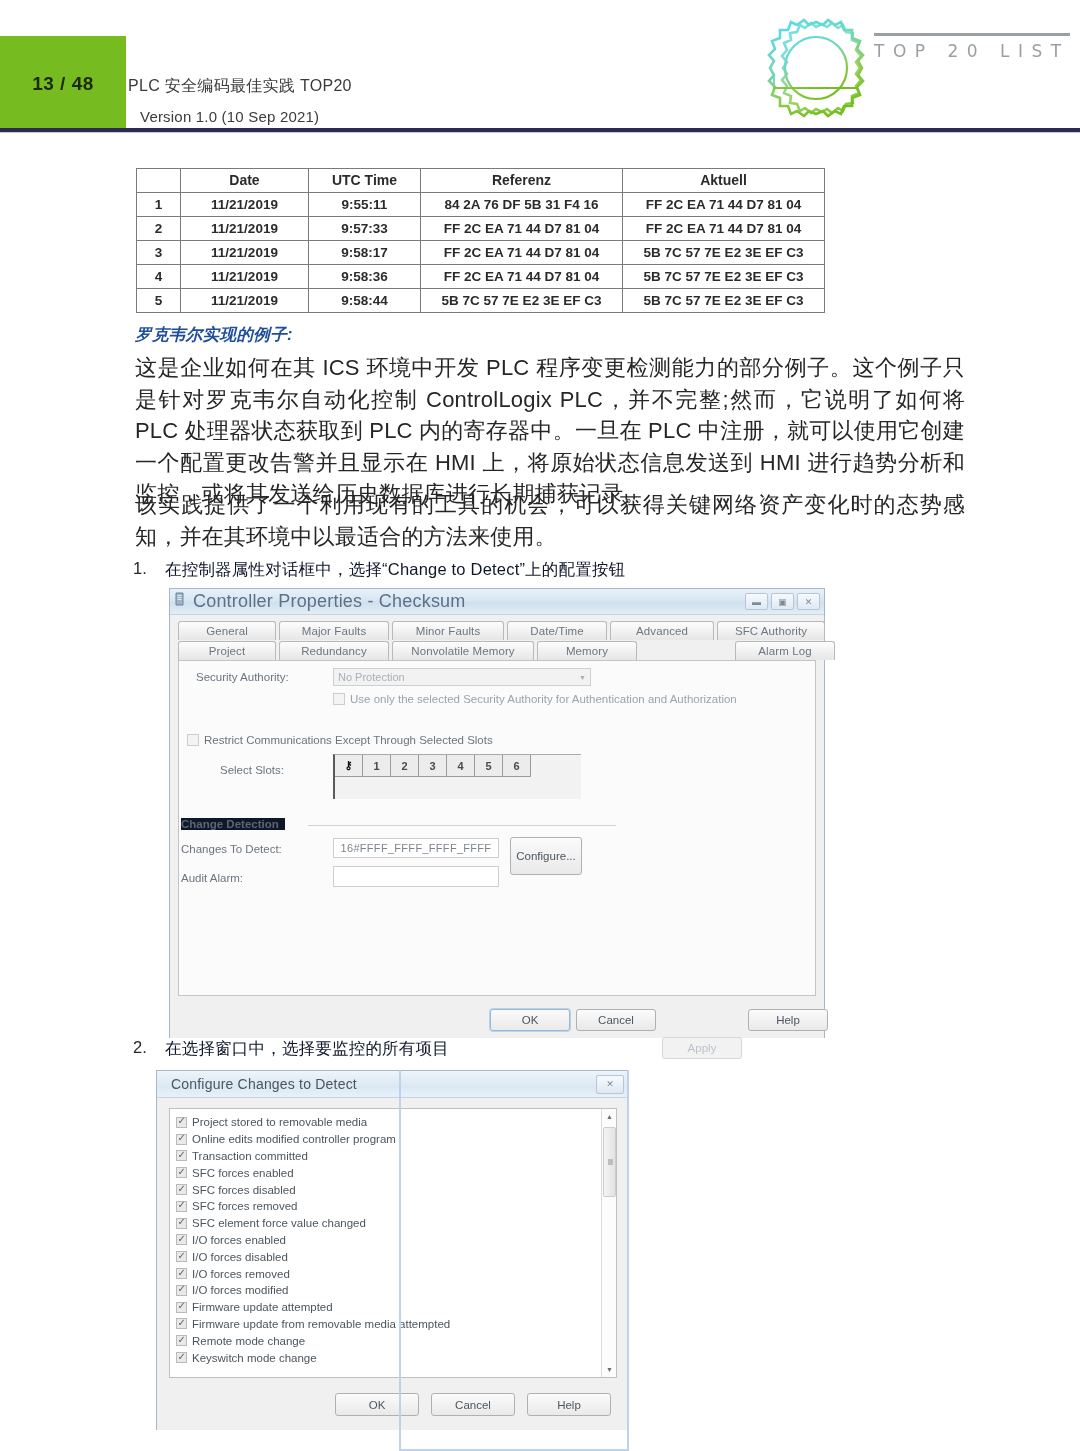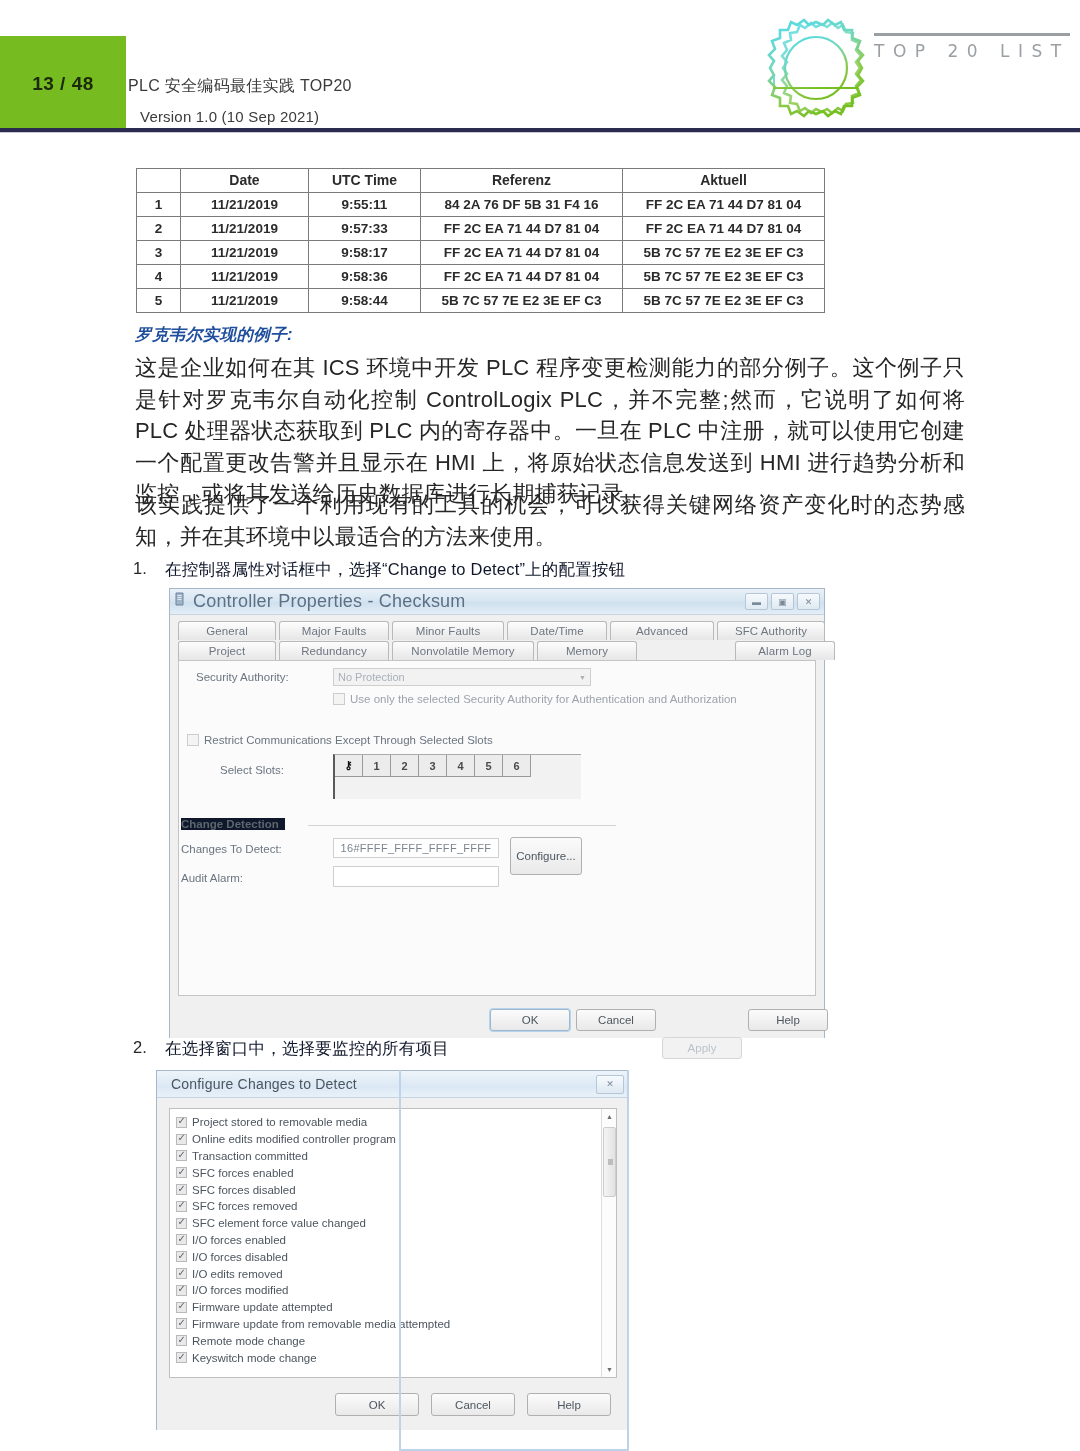--- a/index.html
+++ b/index.html
@@ -499,21 +499,21 @@
         <div class="li">
             <span class="box"></span>
             <span class="txt">I/O forces enabled</span>
           </div>
         <div class="li">
             <span class="box"></span>
             <span class="txt">I/O forces disabled</span>
           </div>
         <div class="li">
             <span class="box"></span>
-            <span class="txt">I/O edits removed</span>
+            <span class="txt">I/O forces removed</span>
           </div>
         <div class="li">
             <span class="box"></span>
             <span class="txt">I/O forces modified</span>
           </div>
         <div class="li">
             <span class="box"></span>
             <span class="txt">Firmware update attempted</span>
           </div>
         <div class="li">

